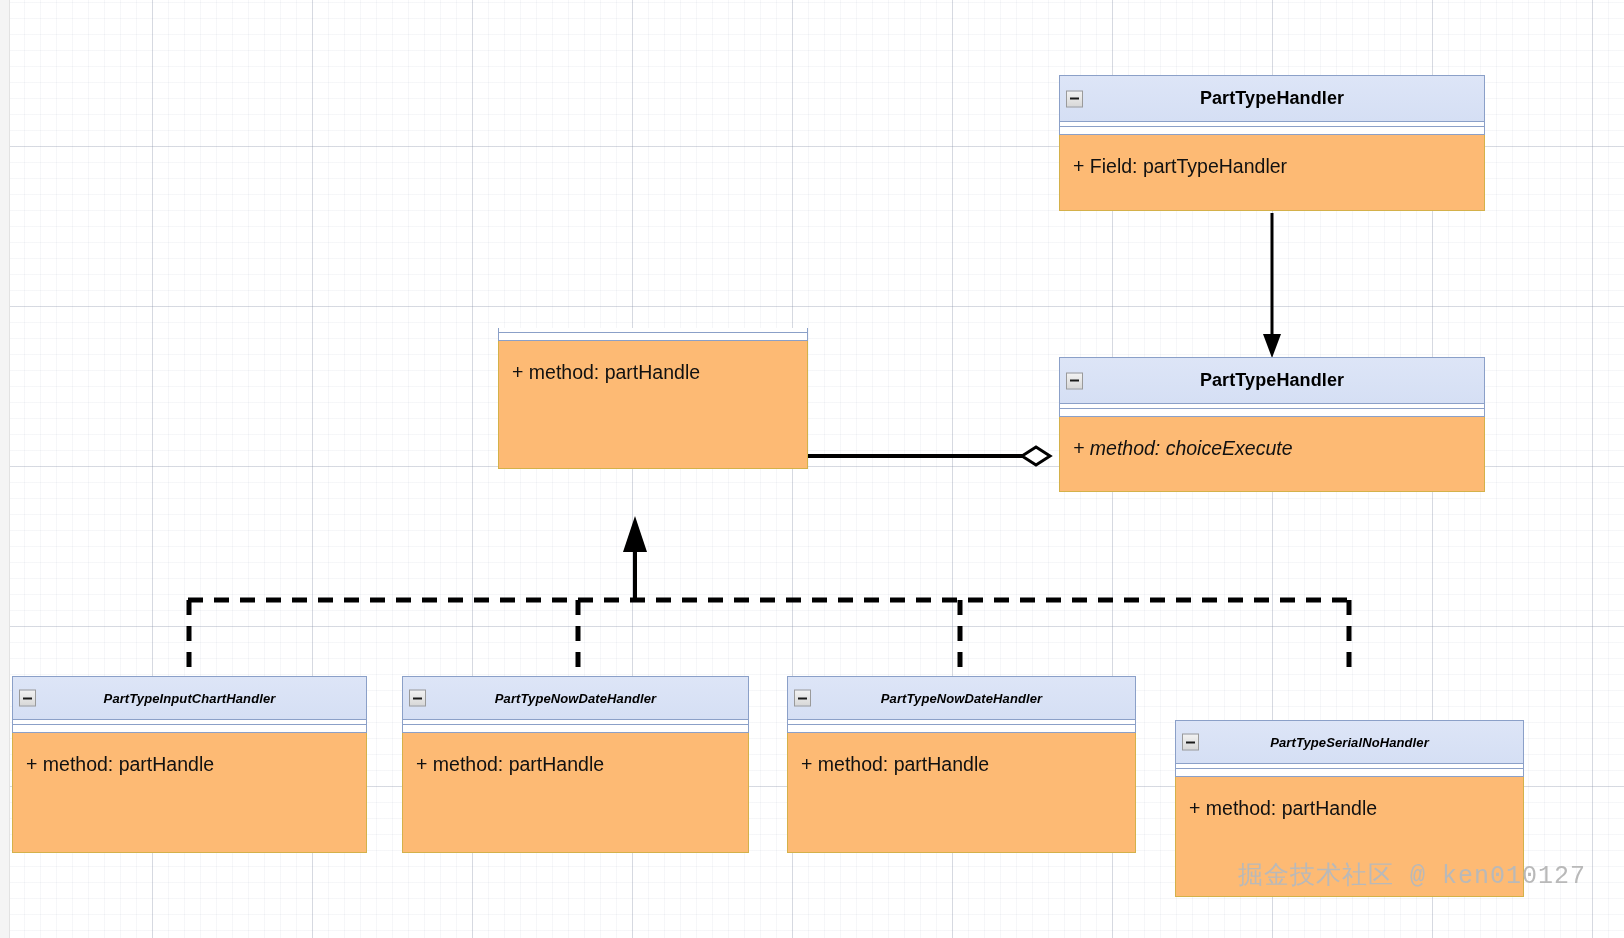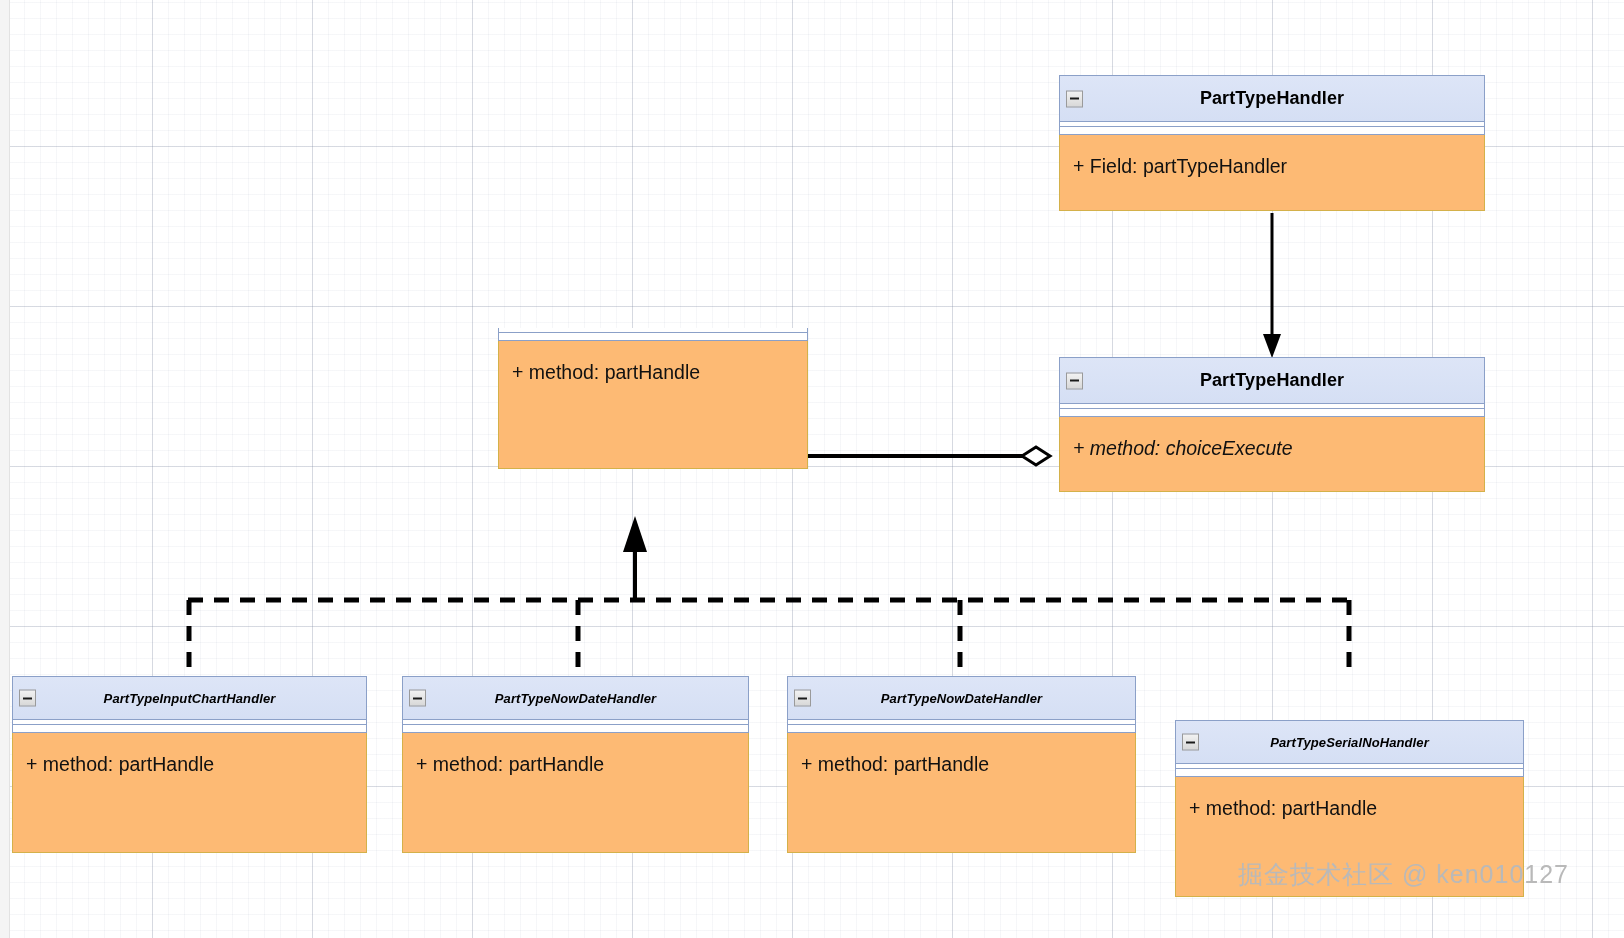--- a/index.html
+++ b/index.html
@@ -75,21 +75,21 @@
   }
 
   
   .uml.tight .hdr{height:44px;}
   .uml.tight .hdr .title{font-size:13px;font-style:italic;}
   svg.ov{position:absolute;left:0;top:0;width:1624px;height:938px;overflow:visible;}
 
   
   #watermark{
     position:absolute;
-    font-family:Liberation Sans, sans-serif;
+    font-family:Liberation Mono, monospace;
     font-size:25px;color:#b9b9b9;
     white-space:nowrap;
     letter-spacing:1px;
   }
 </style>
 </head>
 <body>
 
 <div id="canvas"></div>
 <div id="edge-left"></div>

